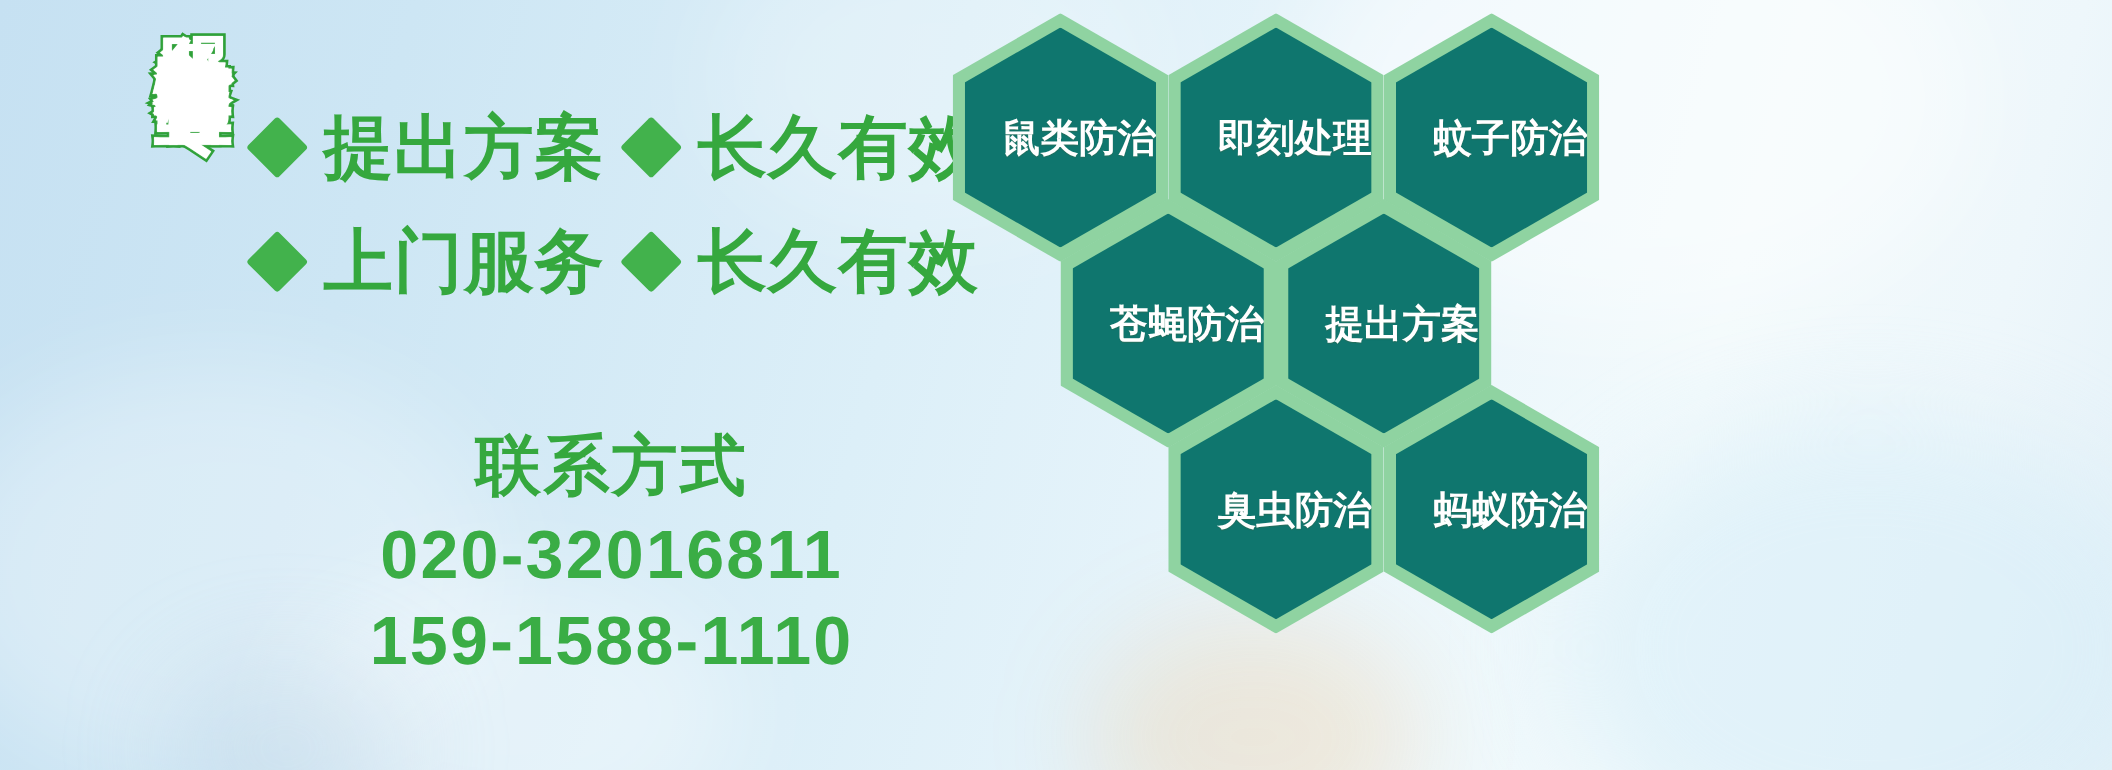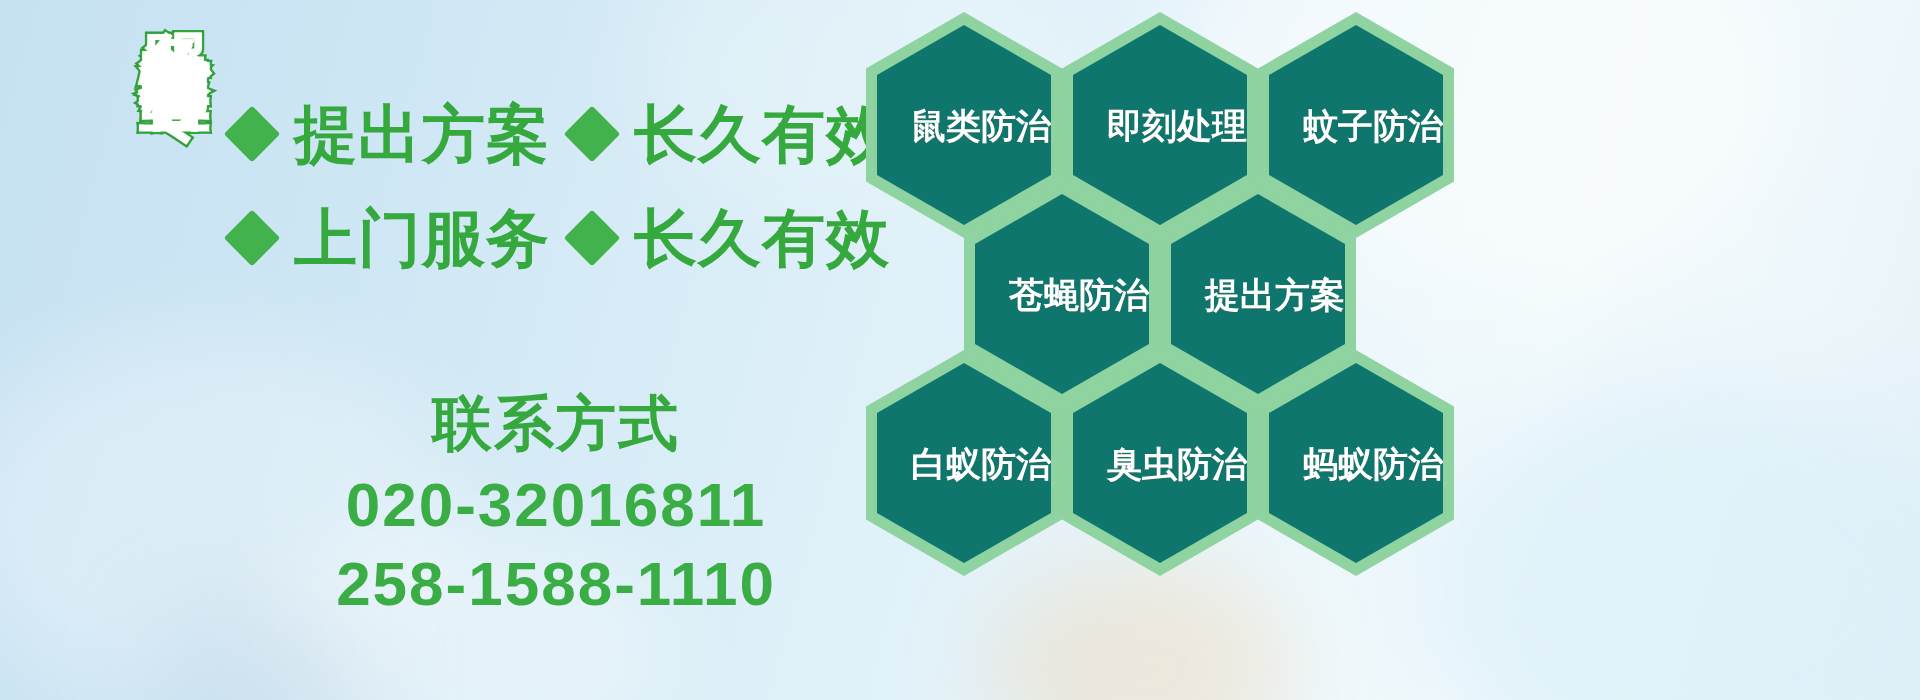--- a/index.html
+++ b/index.html
@@ -218,21 +218,21 @@
         <span class="diamond-icon"></span>
         <span class="feature-label">长久有效</span>
       </div>
     </div>
 
   </div>
 
   <div id="contact">
     <div id="contact-heading">联系方式</div>
     <div id="phone-1" class="phone">020-32016811</div>
-    <div id="phone-2" class="phone">258-1588-1110</div>
+    <div id="phone-2" class="phone">159-1588-1110</div>
   </div>
 
   <div id="hex-grid">
 
     <div class="hex r1c1">
       <div class="hex-inner">
         <span class="hex-label">鼠类防治</span>
       </div>
     </div>
     <div class="hex r1c2">
@@ -250,25 +250,20 @@
       <div class="hex-inner">
         <span class="hex-label">苍蝇防治</span>
       </div>
     </div>
     <div class="hex r2c2">
       <div class="hex-inner">
         <span class="hex-label">提出方案</span>
       </div>
     </div>
 
-    <div class="hex r3c1">
-      <div class="hex-inner">
-        <span class="hex-label">白蚁防治</span>
-      </div>
-    </div>
     <div class="hex r3c2">
       <div class="hex-inner">
         <span class="hex-label">臭虫防治</span>
       </div>
     </div>
     <div class="hex r3c3">
       <div class="hex-inner">
         <span class="hex-label">蚂蚁防治</span>
       </div>
     </div>

